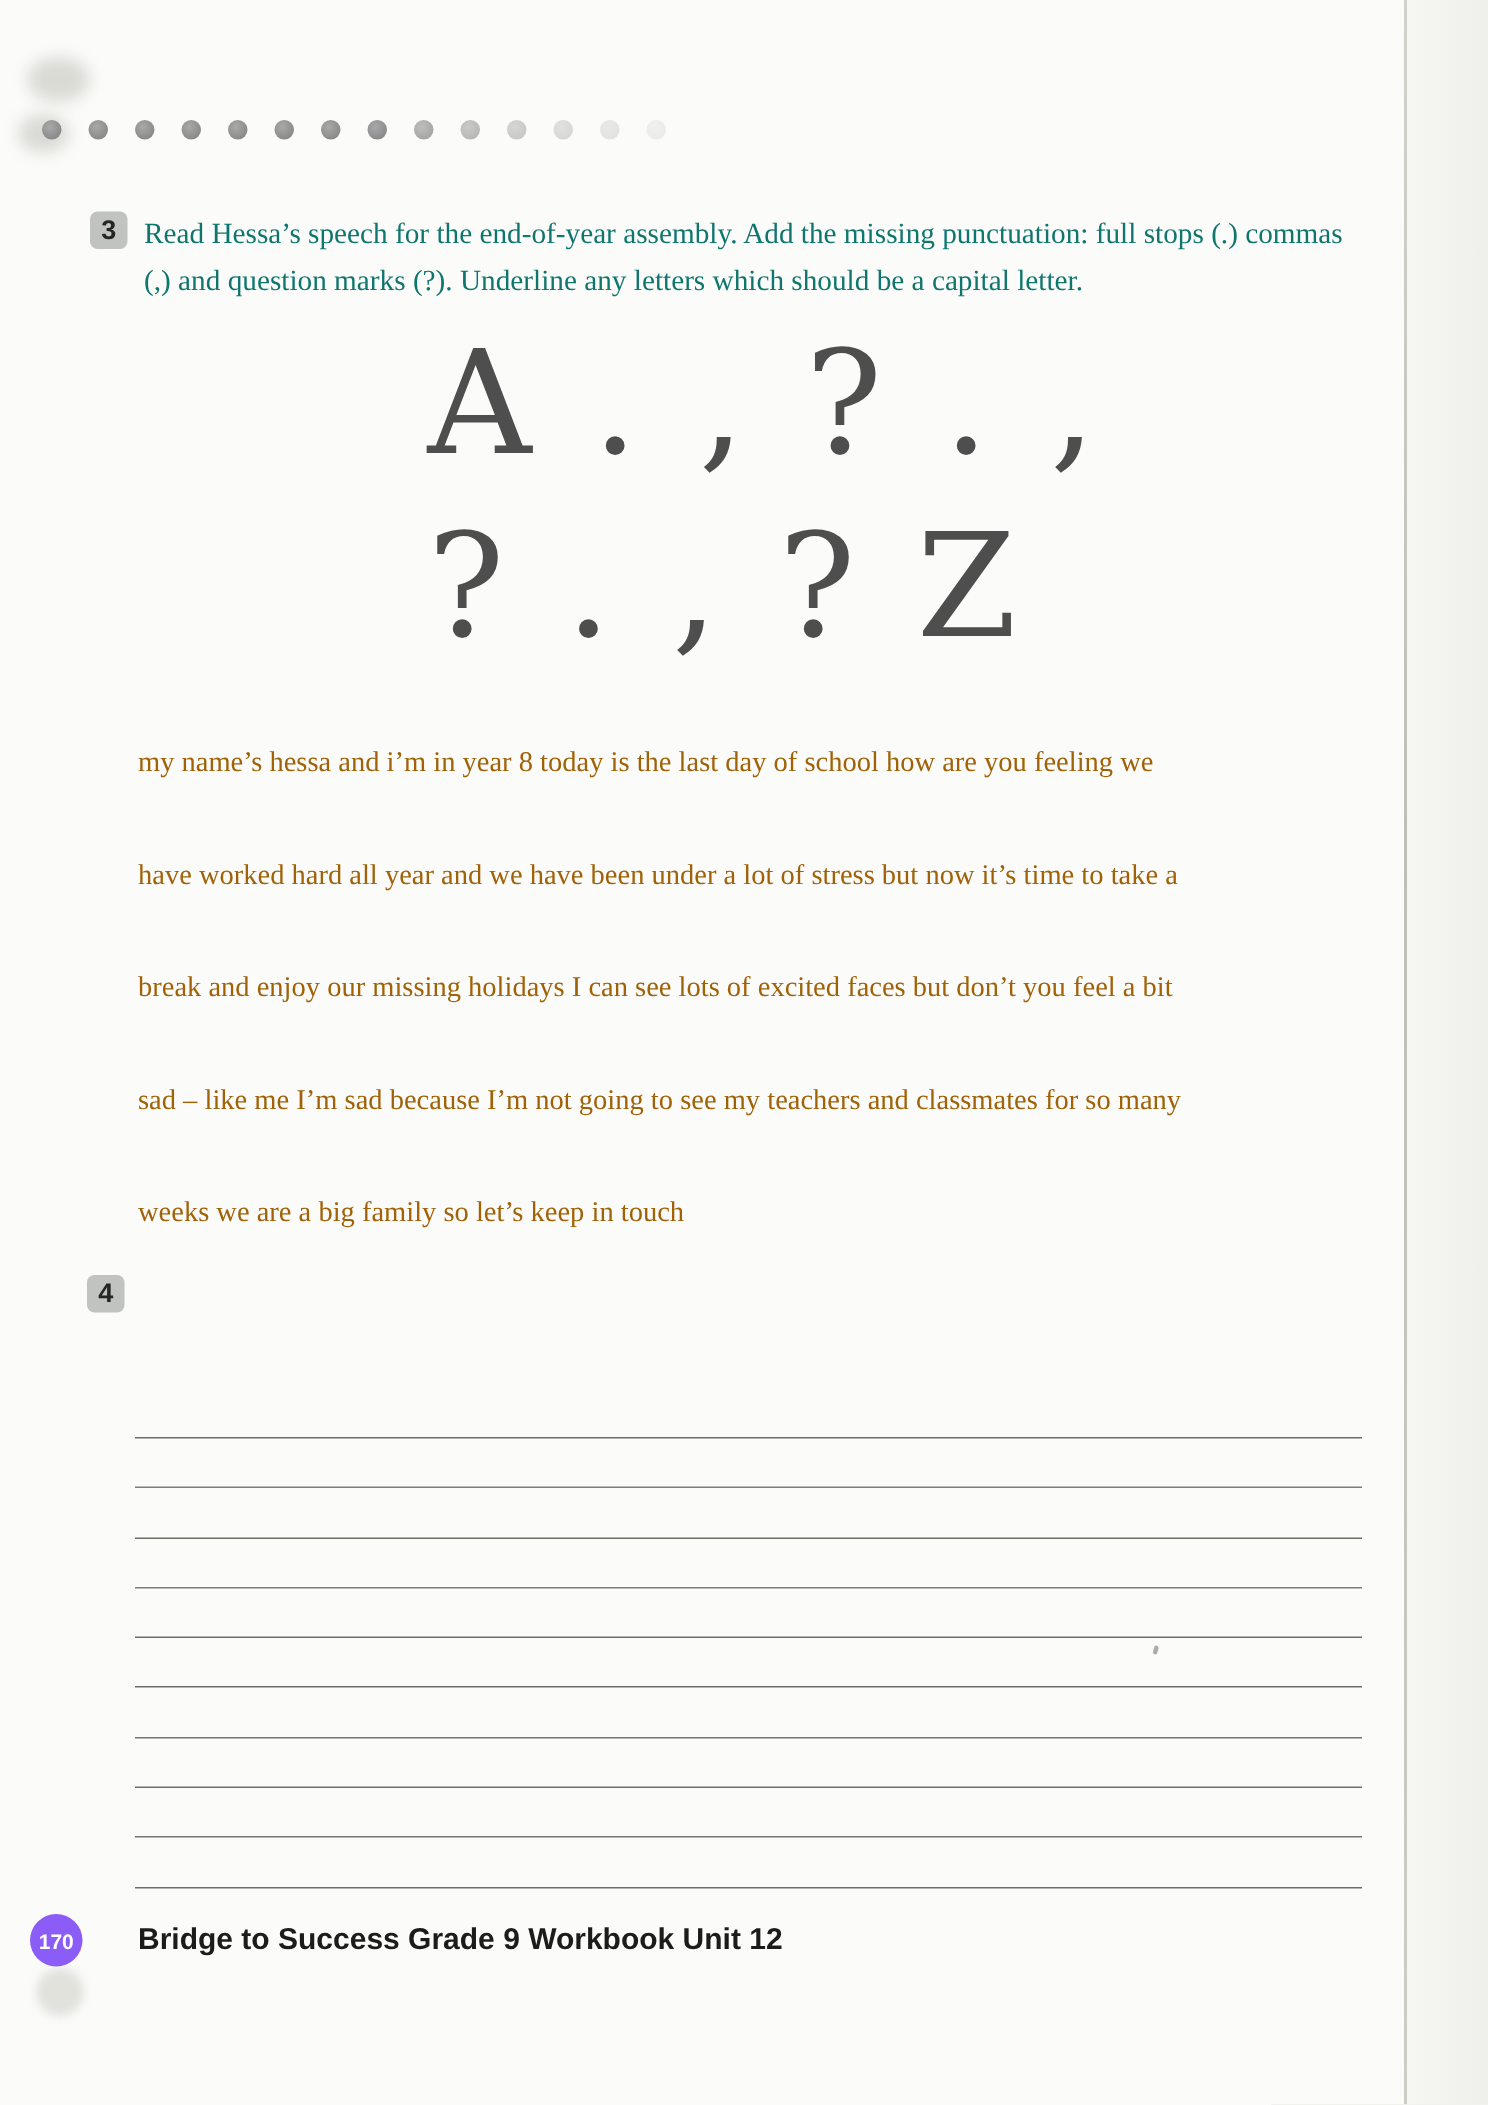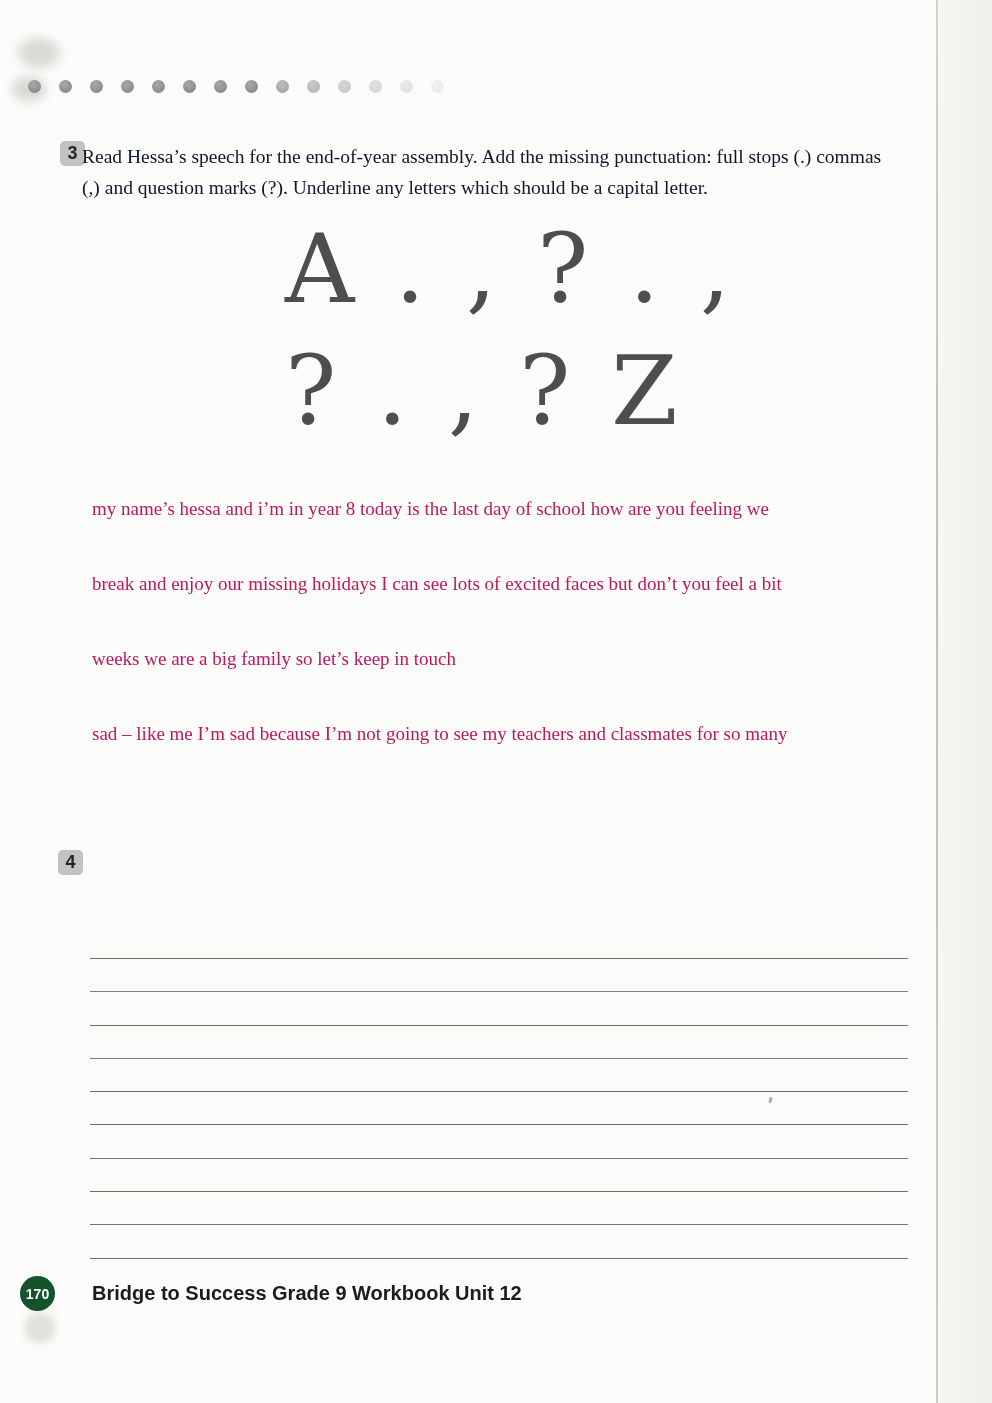--- a/index.html
+++ b/index.html
@@ -54,43 +54,43 @@
     color: #252525;
     font-family: "Liberation Sans", sans-serif;
     font-weight: bold; font-size: 18px;
     display: flex; align-items: center; justify-content: center;
   }
   .exnum-3 { left: 60px; top: 141px; }
   .exnum-4 { left: 58px; top: 850px; }
 
   
   .instr {
-    position: absolute; left: 82px; width: 814px;
-    font-size: 19.5px; line-height: 31px; color: #0f172a;
+    position: absolute; left: 96px; width: 814px;
+    font-size: 19.5px; line-height: 31px; color: #0f766e;
     margin: 0;
   }
   .instr-3 { top: 141px; }
   .instr-4 { top: 850px; }
 
   
   .punct-display {
     position: absolute; left: 285px; top: 208px; width: 380px;
     text-align: center;
     font-family: "DejaVu Serif", serif;
     font-size: 96px; line-height: 122px;
     color: #4e4e4e;
     word-spacing: 10px;
     white-space: nowrap;
   }
 
   
   .speech { position: absolute; left: 92px; top: 498px; width: 826px; }
   .speech p {
     margin: 0 0 53px 0;
-    font-size: 19px; line-height: 22px; color: #be185d;
+    font-size: 19px; line-height: 22px; color: #a16207;
     white-space: nowrap;
   }
 
   
   .wlines { position: absolute; left: 90px; top: 958px; width: 818px; }
   .wline {
     height: 0; border-top: 1.4px solid #57534c;
     margin-bottom: 32.3px; opacity: .85;
   }
   .wline:nth-child(2), .wline:nth-child(4) { opacity: .75; }
@@ -100,21 +100,21 @@
   .speck {
     position: absolute; left: 769px; top: 1097px;
     width: 3px; height: 6px; border-radius: 2px;
     background: #8a8a86; transform: rotate(15deg); opacity: .7;
   }
 
   
   .page-badge {
     position: absolute; left: 20px; top: 1276px;
     width: 35px; height: 35px; border-radius: 50%;
-    background: #14532d; color: #ffffff;
+    background: #8b5cf6; color: #ffffff;
     font-family: "Liberation Sans", sans-serif;
     font-size: 14px; font-weight: bold;
     display: flex; align-items: center; justify-content: center; text-align: right;
   }
   .footer-text {
     position: absolute; left: 92px; top: 1282px;
     font-family: "Liberation Sans", sans-serif;
     font-weight: bold; font-size: 20px; color: #1c1c1c;
   }
 </style>
@@ -149,23 +149,24 @@
   <div class="exnum exnum-3">3</div>
   <p class="instr instr-3">Read Hessa’s speech for the end-of-year assembly. Add the missing punctuation: full stops (.) commas (,) and question marks (?). Underline any letters which should be a capital letter.</p>
 
   <div class="punct-display">
     <div>A . , ? . ,</div>
     <div>? . , ? Z</div>
   </div>
 
   <div class="speech">
     <p>my name’s hessa and i’m in year 8 today is the last day of school how are you feeling we</p>
+    <p>have worked hard all year and we have been under a lot of stress but now it’s time to take a</p>
     <p>break and enjoy our missing holidays I can see lots of excited faces but don’t you feel a bit</p>
+    <p>sad – like me I’m sad because I’m not going to see my teachers and classmates for so many</p>
     <p>weeks we are a big family so let’s keep in touch</p>
-    <p>sad – like me I’m sad because I’m not going to see my teachers and classmates for so many</p>
   </div>
 
   <div class="exnum exnum-4">4</div>
 
   <div class="wlines">
     <div class="wline"></div>
     <div class="wline"></div>
     <div class="wline"></div>
     <div class="wline"></div>
     <div class="wline"></div>

